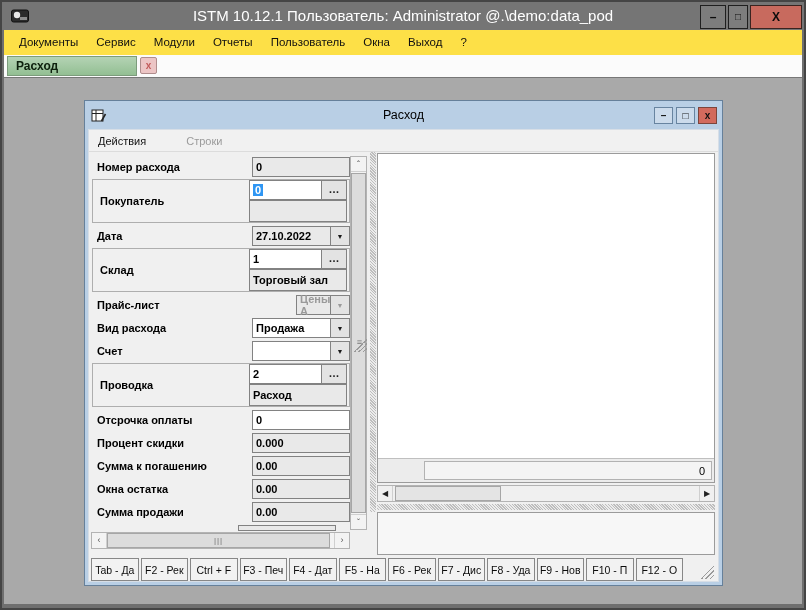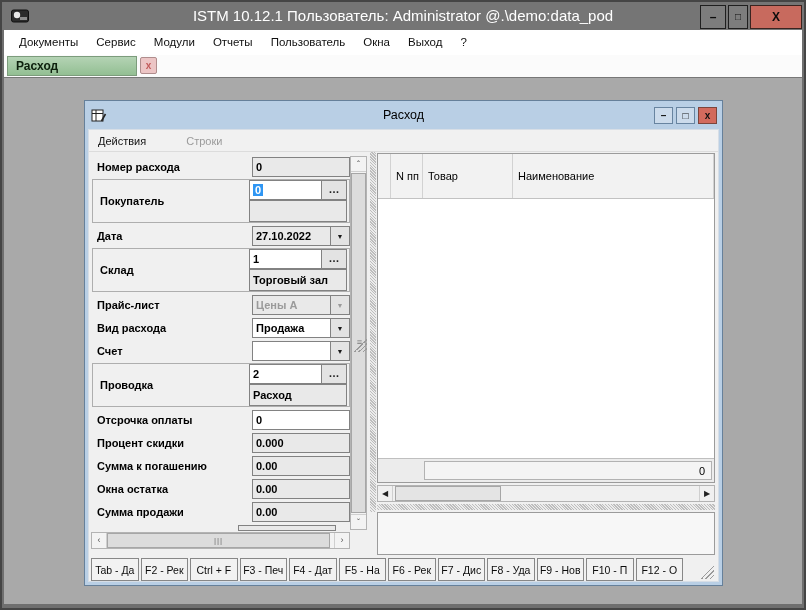--- a/index.html
+++ b/index.html
@@ -13,21 +13,21 @@
   .app-icon { position:absolute; left:9px; top:7px; width:18px; height:14px; }
   .app-title { position:absolute; left:0; right:0; top:0; height:28px; line-height:28px;
                text-align:center; font-size:15px; color:#ffffff; }
   .cap { position:absolute; top:3px; height:24px; border:1px solid #1f1f1f; background:#7d7d7d;
          color:#0c0c0c; font-size:12px; font-weight:bold; text-align:center; line-height:22px; cursor:default; }
   .cap.min { left:698px; width:26px; }
   .cap.max { left:726px; width:20px; font-size:10px; }
   .cap.close { left:748px; width:52px; background:#c86a5e; border-color:#3a2420; }
 
   
-  .menubar { position:absolute; left:4px; right:4px; top:30px; height:25px; background:#ffffff;
+  .menubar { position:absolute; left:4px; right:4px; top:30px; height:25px; background:#fde047;
              display:flex; align-items:center; padding-left:6px; }
   .mitem { font-size:11.5px; color:#101010; padding:0 9px; line-height:25px; cursor:default; }
 
   
   .tabbar { position:absolute; left:4px; right:4px; top:55px; height:22px; background:#fbfbfb; }
   .tab { position:absolute; left:3px; top:1px; width:130px; height:20px;
          background:linear-gradient(#b4d3b4,#93bf93); border:1px solid #7c9c7c;
          font-size:12px; font-weight:bold; color:#0d200d; padding-left:8px; line-height:18px; }
   .tab-close { position:absolute; left:136px; top:2px; width:17px; height:17px; background:#ecc5c5;
                border:1px solid #b08d8d; border-radius:2px; color:#c25b5b; font-size:10px; font-weight:bold;
@@ -59,21 +59,21 @@
   .form-fields { position:absolute; left:3px; top:4px; width:258px;font-weight:bold; }
   .frow { display:flex; align-items:center; height:21px; margin-bottom:2px; }
   .frow.grp { height:44px; border:1px solid #aeaeae; padding:1px 2px 1px 2px; }
   .flabel { flex:1; font-size:11px; color:#000; padding-left:5px; }
   .fctrl { width:98px; display:flex; height:20px; }
   .fctrl.stack { flex-direction:column; height:42px; justify-content:space-between; }
   .lrow { display:flex; height:20px; }
   .fbox { border:1px solid #828282; background:#e9e9e9; font-size:11px; color:#000;
           padding:0 3px; display:flex; align-items:center; height:20px; flex:1; min-width:0; }
   .fbox.ed { background:#fff; }
-  .fbox.dis { color:#9a9a9a; }
+  .fbox.dis { color:#9a9a9a;margin-left:44px; }
   .sel { background:#2f96f3; color:#fff; padding:0 2px; }
   .btn-dots { width:26px; height:20px; border:1px solid #828282; margin-left:-1px; background:#e3e3e3;
               font-size:11px; text-align:center; line-height:16px; color:#222; cursor:default; }
   .btn-dd { width:20px; height:20px; border:1px solid #828282; margin-left:-1px; background:#e3e3e3;
             font-size:7px; text-align:center; line-height:19px; color:#1a1a1a; cursor:default; }
   .btn-dd.dis { color:#9a9a9a; }
   .clipped-field { position:absolute; left:149px; top:373px; width:98px; height:6px;
                    border:1px solid #828282; background:#e9e9e9; }
 
   
@@ -301,26 +301,20 @@
 
         <div class="sbh left-pane">
           <div class="arr l">‹</div>
           <div class="thumb">|||</div>
           <div class="arr r">›</div>
         </div>
 
         <div class="split-v"></div>
 
         <div class="tablewrap">
-          <div class="thead">
-              <div class="thc" style="width: 13px;"></div>
-              <div class="thc" style="width: 32px;">N пп</div>
-              <div class="thc" style="width: 90px;">Товар</div>
-              <div class="thc" style="flex: 1 1 0%;">Наименование</div>
-            </div>
           <div class="tbody"></div>
           <div class="summary">
             <div class="total-box">0</div>
           </div>
         </div>
 
         <div class="sbh right-pane">
           <div class="arr l">◀</div>
           <div class="thumb"></div>
           <div class="arr r">▶</div>

